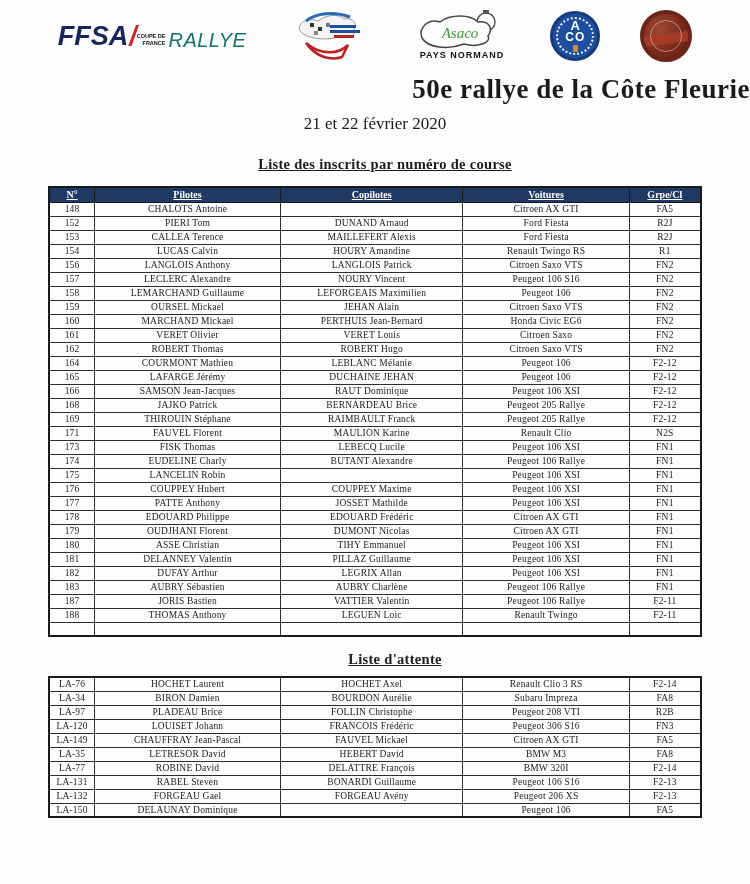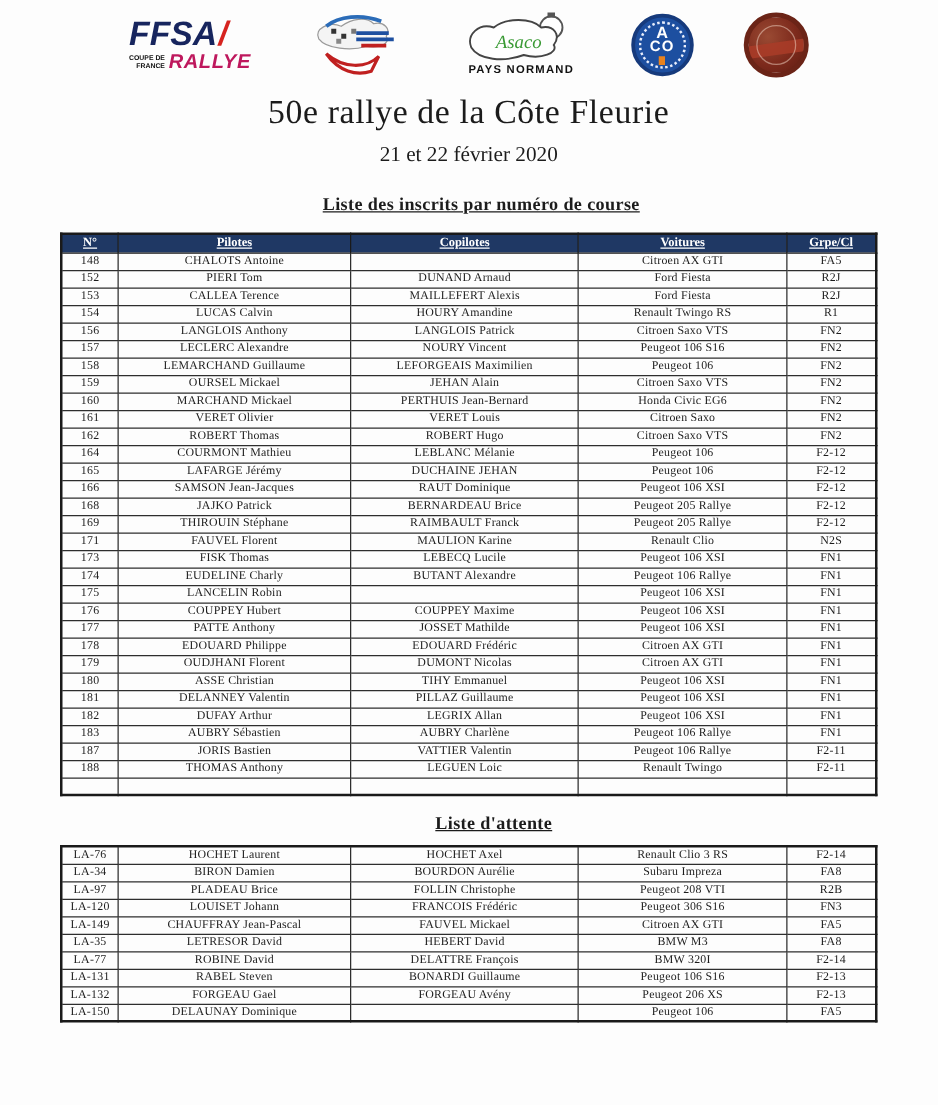--- a/index.html
+++ b/index.html
@@ -9,28 +9,28 @@
     background:#fdfdfd;
     font-family:"Liberation Serif","DejaVu Serif",serif;
     color:#1c1c1c;
     overflow:hidden;
   }
   
   .logos {
     display:flex; justify-content:center; align-items:center;
     gap:40px; padding-top:10px; height:62px;
   }
-  .logo { display:flex; flex-direction:column; align-items:flex-start; }
+  .logo { display:flex; flex-direction:row; align-items:flex-end; }
   
   .ffsa { font-family:"Liberation Sans",sans-serif; text-align:left; line-height:1; }
   .ffsa-main { font-size:27px; font-weight:bold; font-style:italic; color:#17255e; letter-spacing:0; }
   .ffsa-slash { color:#d6231f; font-weight:bold; margin-left:1px; }
   .ffsa-bottom { display:flex; align-items:center; margin-top:1px; }
   .ffsa-coupe { font-size:5.5px; font-weight:bold; color:#111; line-height:1.1; text-align:right; margin-right:3px; }
-  .ffsa-rallye { font-size:16px; font-weight:bold; font-style:italic; color:#be185d; letter-spacing:0.5px; }
+  .ffsa-rallye { font-size:20px; font-weight:normal; font-style:italic; color:#0f766e; letter-spacing:0.5px; }
   
   .ligue svg, .asaco svg { display:block; }
   
   .aco-circle {
     width:50px; height:50px; border-radius:50%;
     background:#1d4fa0; border:3px solid #163a7c;
     position:relative; display:flex; flex-direction:column;
     align-items:center; justify-content:center;
   }
   .aco-circle::before {
@@ -53,21 +53,21 @@
   .badge-circle::before {
     content:""; position:absolute; left:-4px; right:-4px; top:20px; height:10px;
     background:rgba(170,60,40,0.85); transform:rotate(-8deg);
   }
   .badge-circle::after {
     content:""; position:absolute; inset:6px; border-radius:50%;
     border:1px solid rgba(255,235,220,0.45);
   }
   
   .event-title {
-    text-align:center; font-size:27px; font-weight:400;
+    text-align:right; font-size:27px; font-weight:700;
     color:#1b1b1b; margin-top:12px; letter-spacing:0.5px;
   }
   .event-date { text-align:center; font-size:17px; margin-top:9px; }
   .section-heading {
     text-align:center; font-weight:bold; font-size:14.5px;
     text-decoration:underline; letter-spacing:0.3px;
   }
   .section-heading.first  { margin:22px 0 13px;padding-left:20px; }
   .section-heading.second { margin:14px 0 8px;padding-left:40px; }
   

